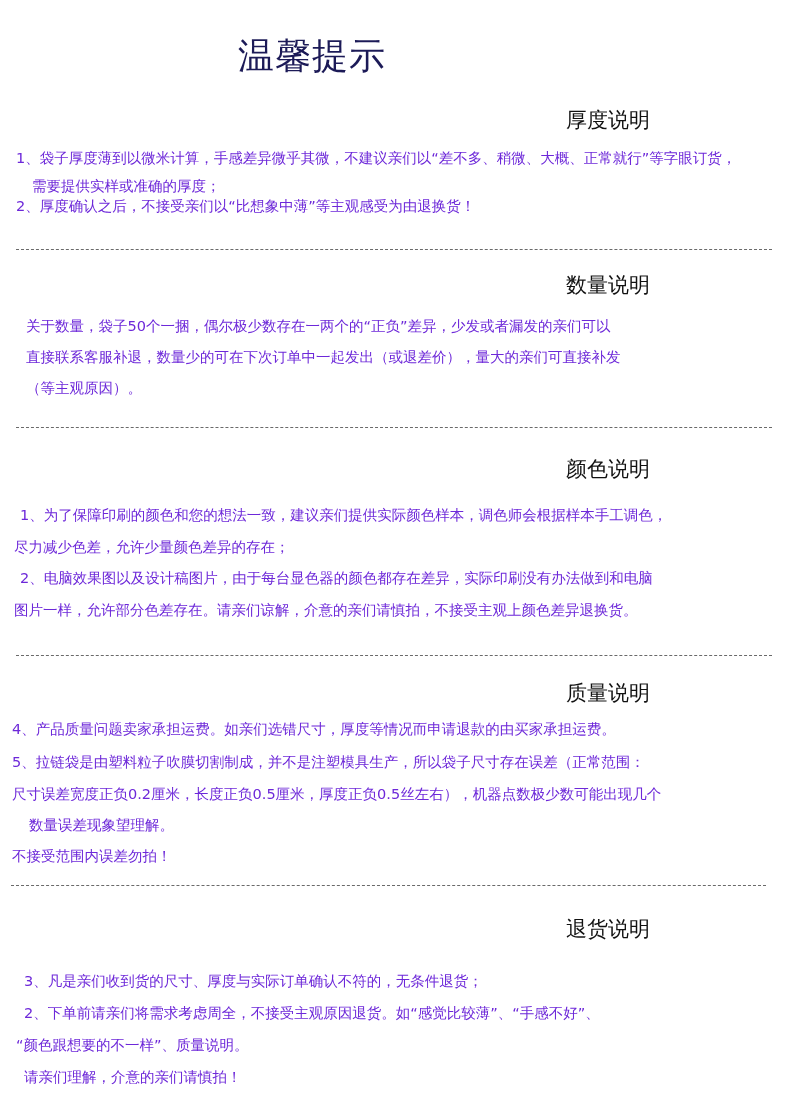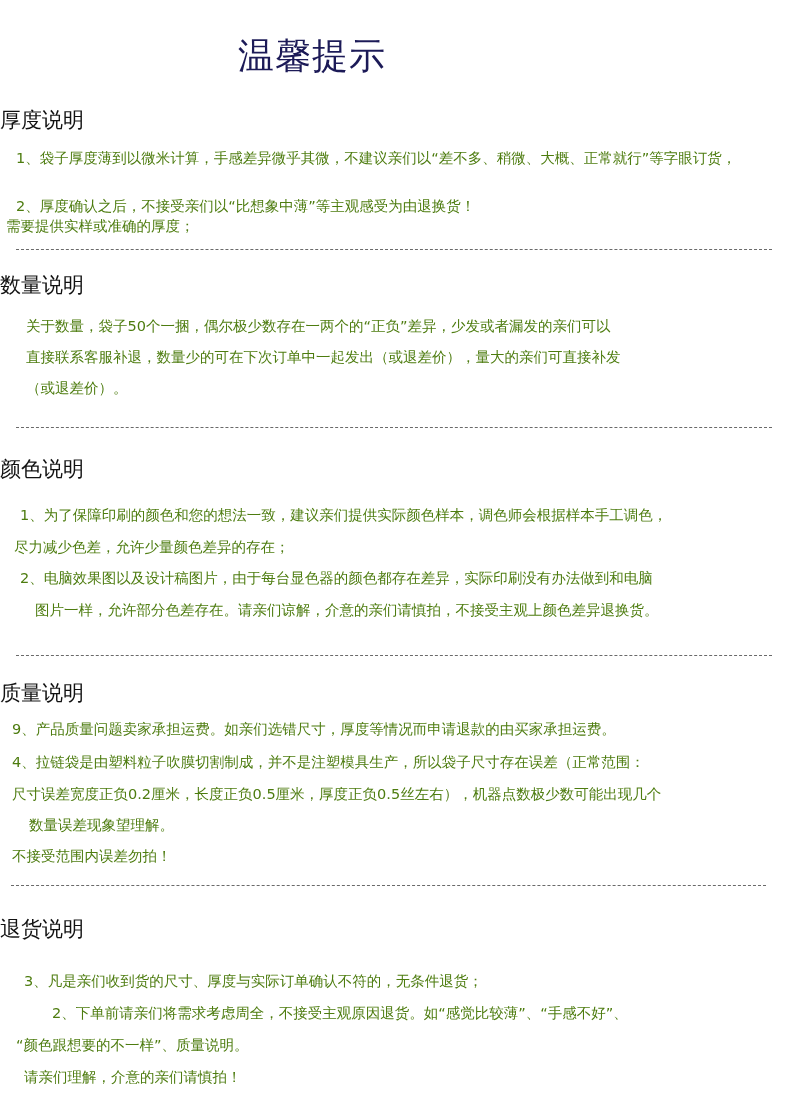--- a/index.html
+++ b/index.html
@@ -23,81 +23,81 @@
       text-align: center;
       font-size: 36px;
       line-height: 48px;
       color: #1c1a57;
       letter-spacing: 1px;
     }
     .section-title {
       position: absolute;
       left: 0;
       width: 650px;
-      text-align: left;
+      text-align: right;
       font-size: 21px;
       line-height: 28px;
       color: #111111;
     }
     .line {
       position: absolute;
       font-size: 14.5px;
       line-height: 20px;
       white-space: nowrap;
-      color: #4d7c0f;
+      color: #6d28d9;
     }
     .divider {
       position: absolute;
       height: 0;
       border-top: 1.5px dashed #6a6a6a;
     }
   </style>
 </head>
 <body>
 
 <div>
 
   <div class="main-title">温馨提示</div>
 
   <section>
     <div class="section-title" style="top:106px;">厚度说明</div>
     <div class="line" style="left:16px; top:148px;">1、袋子厚度薄到以微米计算，手感差异微乎其微，不建议亲们以“差不多、稍微、大概、正常就行”等字眼订货，</div>
-    <div class="line" style="left:6px; top:176px;margin-top:40px;">需要提供实样或准确的厚度；</div>
+    <div class="line" style="left:32px; top:176px;">需要提供实样或准确的厚度；</div>
     <div class="line" style="left:16px; top:196px;">2、厚度确认之后，不接受亲们以“比想象中薄”等主观感受为由退换货！</div>
   </section>
   <div class="divider" style="left:16px; width:756px; top:249px;"></div>
 
   <section>
     <div class="section-title" style="top:271px;">数量说明</div>
     <div class="line" style="left:26px; top:316px;">关于数量，袋子50个一捆，偶尔极少数存在一两个的“正负”差异，少发或者漏发的亲们可以</div>
     <div class="line" style="left:26px; top:347px;">直接联系客服补退，数量少的可在下次订单中一起发出（或退差价），量大的亲们可直接补发</div>
-    <div class="line" style="left:26px; top:378px;">（或退差价）。</div>
+    <div class="line" style="left:26px; top:378px;">（等主观原因）。</div>
   </section>
   <div class="divider" style="left:16px; width:756px; top:427px;"></div>
 
   <section>
     <div class="section-title" style="top:455px;">颜色说明</div>
     <div class="line" style="left:20px; top:505px;">1、为了保障印刷的颜色和您的想法一致，建议亲们提供实际颜色样本，调色师会根据样本手工调色，</div>
     <div class="line" style="left:14px; top:537px;">尽力减少色差，允许少量颜色差异的存在；</div>
     <div class="line" style="left:20px; top:568px;">2、电脑效果图以及设计稿图片，由于每台显色器的颜色都存在差异，实际印刷没有办法做到和电脑</div>
-    <div class="line" style="left:14px; top:600px;margin-left:21px;">图片一样，允许部分色差存在。请亲们谅解，介意的亲们请慎拍，不接受主观上颜色差异退换货。</div>
+    <div class="line" style="left:14px; top:600px;">图片一样，允许部分色差存在。请亲们谅解，介意的亲们请慎拍，不接受主观上颜色差异退换货。</div>
   </section>
   <div class="divider" style="left:16px; width:756px; top:655px;"></div>
 
   <section>
     <div class="section-title" style="top:679px;">质量说明</div>
-    <div class="line" style="left:12px; top:719px;">9、产品质量问题卖家承担运费。如亲们选错尺寸，厚度等情况而申请退款的由买家承担运费。</div>
-    <div class="line" style="left:12px; top:752px;">4、拉链袋是由塑料粒子吹膜切割制成，并不是注塑模具生产，所以袋子尺寸存在误差（正常范围：</div>
+    <div class="line" style="left:12px; top:719px;">4、产品质量问题卖家承担运费。如亲们选错尺寸，厚度等情况而申请退款的由买家承担运费。</div>
+    <div class="line" style="left:12px; top:752px;">5、拉链袋是由塑料粒子吹膜切割制成，并不是注塑模具生产，所以袋子尺寸存在误差（正常范围：</div>
     <div class="line" style="left:12px; top:784px;">尺寸误差宽度正负0.2厘米，长度正负0.5厘米，厚度正负0.5丝左右），机器点数极少数可能出现几个</div>
     <div class="line" style="left:12px; top:815px;margin-left:17px;">数量误差现象望理解。</div>
     <div class="line" style="left:12px; top:846px;text-align:center;">不接受范围内误差勿拍！</div>
   </section>
   <div class="divider" style="left:11px; width:755px; top:885px;"></div>
 
   <section>
     <div class="section-title" style="top:915px;">退货说明</div>
     <div class="line" style="left:24px; top:971px;">3、凡是亲们收到货的尺寸、厚度与实际订单确认不符的，无条件退货；</div>
-    <div class="line" style="left:24px; top:1003px;margin-left:28px;">2、下单前请亲们将需求考虑周全，不接受主观原因退货。如“感觉比较薄”、“手感不好”、</div>
+    <div class="line" style="left:24px; top:1003px;">2、下单前请亲们将需求考虑周全，不接受主观原因退货。如“感觉比较薄”、“手感不好”、</div>
     <div class="line" style="left:16px; top:1035px;">“颜色跟想要的不一样”、质量说明。</div>
     <div class="line" style="left:24px; top:1067px;">请亲们理解，介意的亲们请慎拍！</div>
   </section>
 
 </div>
 
 </body></html>

